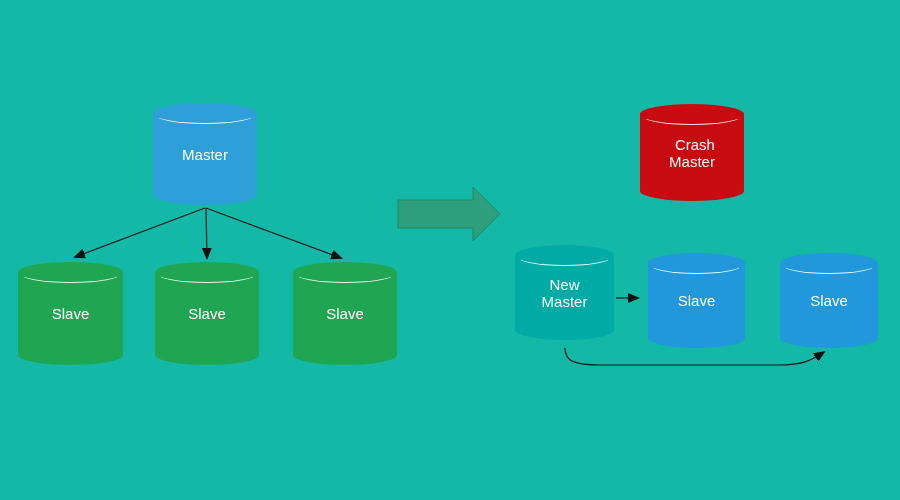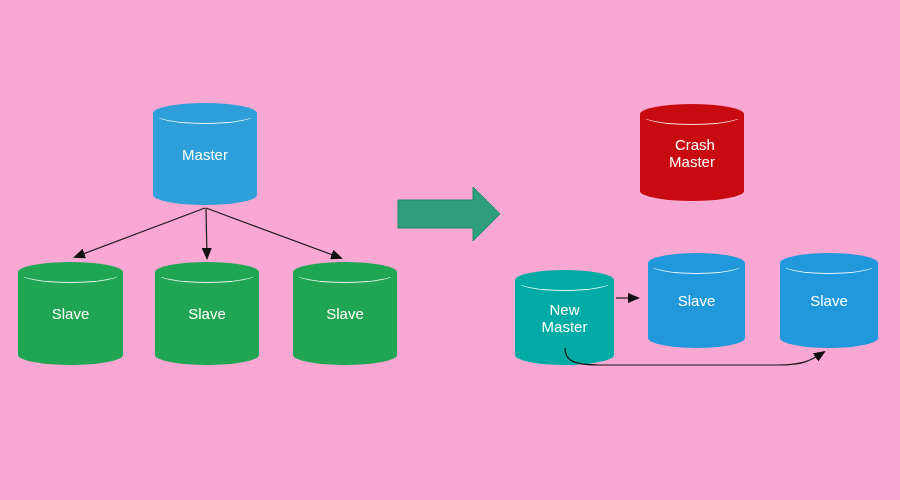--- a/index.html
+++ b/index.html
@@ -8,21 +8,21 @@
     background: #ffffff;
     width: 900px;
     height: 500px;
     overflow: hidden;
     font-family: "Liberation Sans", sans-serif;
   }
   .stage {
     position: relative;
     width: 900px;
     height: 500px;
-    background: #f9a8d4;
+    background: #14b8a6;
   }
   svg.links {
     position: absolute;
     left: 0; top: 0;
     width: 900px; height: 500px;
     z-index: 2;
     pointer-events: none;
   }
   svg.links line, svg.links path.connector {
     stroke: #1a1a1a;
@@ -56,21 +56,21 @@
     border-radius: 50%;
   }
   .node .label { position: relative; }
   .node .label span { display: block; }
 
   #master     { left: 153px; top: 103px; width: 104px; height: 102px; }
   #slave-l1   { left:  18px; top: 262px; width: 105px; height: 103px; }
   #slave-l2   { left: 155px; top: 262px; width: 104px; height: 103px; }
   #slave-l3   { left: 293px; top: 262px; width: 104px; height: 103px; }
   #crash-master { left: 640px; top: 104px; width: 104px; height:  97px; }
-  #new-master   { left: 515px; top: 270px; width:  99px; height:  95px; }
+  #new-master   { left: 515px; top: 245px; width:  99px; height:  95px; }
   #slave-r1     { left: 648px; top: 253px; width:  97px; height:  95px; }
   #slave-r2     { left: 780px; top: 253px; width:  98px; height:  95px; }
 </style>
 </head>
 <body>
 
 <div class="stage">
 
   <svg class="links" viewBox="0 0 900 500" xmlns="http://www.w3.org/2000/svg">
     <defs>

